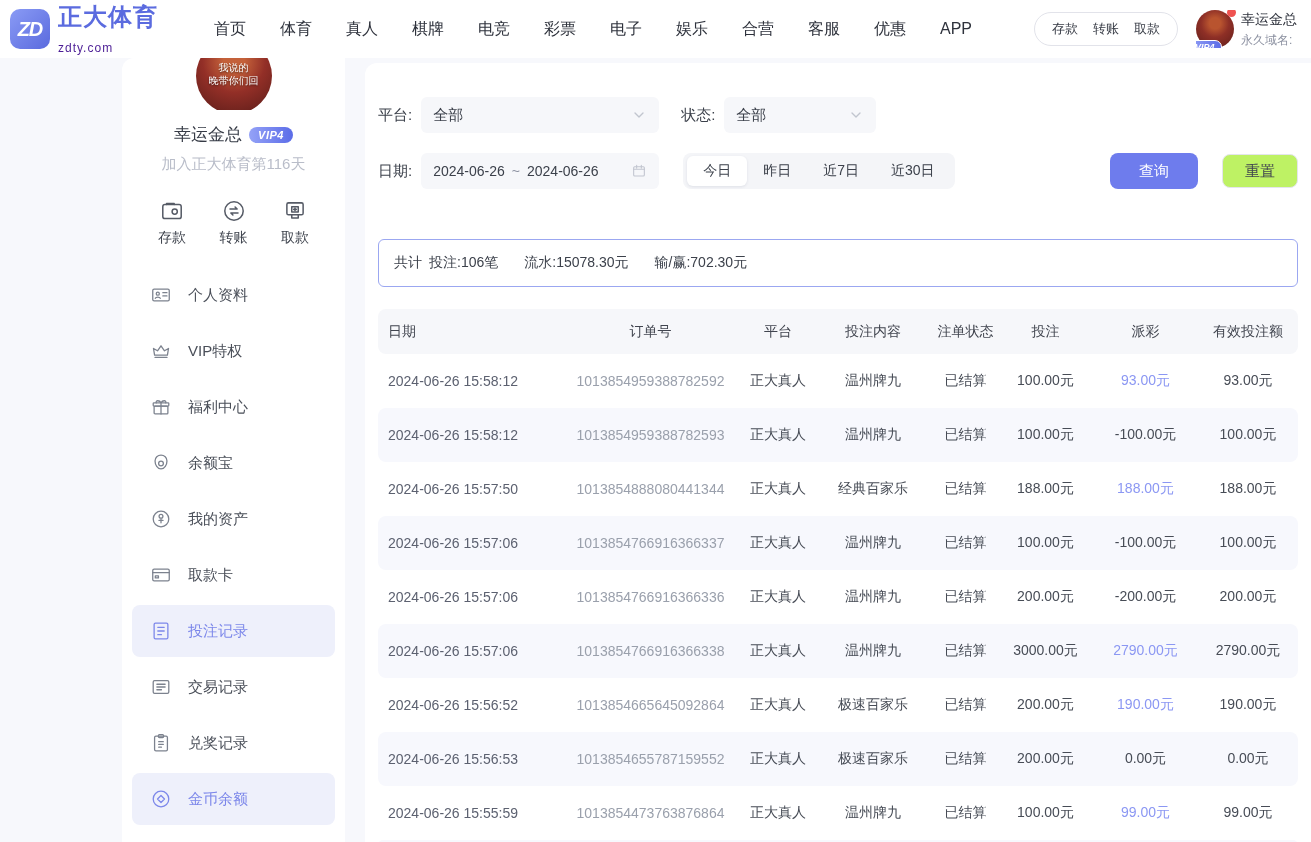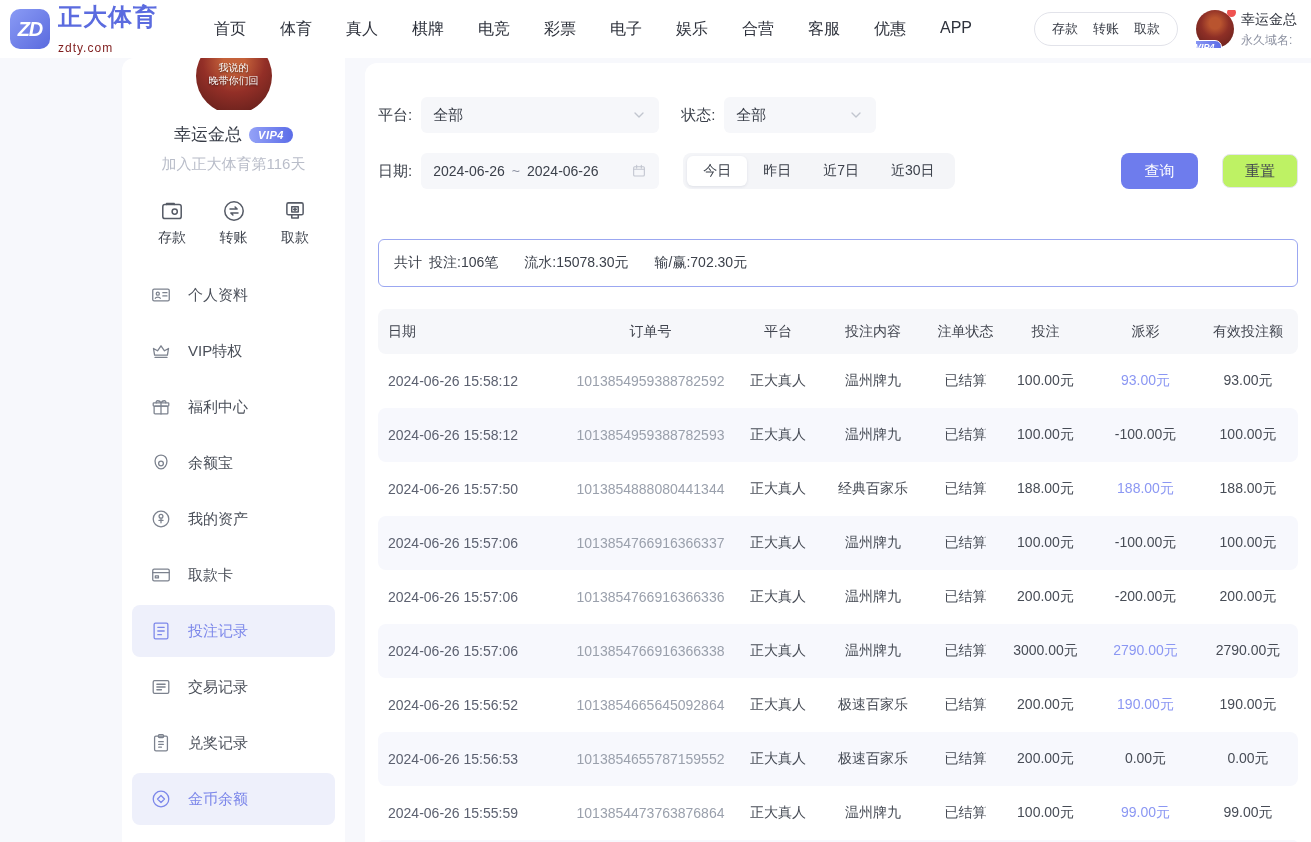--- a/index.html
+++ b/index.html
@@ -7,22 +7,22 @@
   body { font-family:"Liberation Sans", sans-serif; background:#f7f8fc; }
   .page { position:relative; width:1311px; height:842px; background:#f7f8fc; overflow:hidden; }
 
   
   .navbar { position:absolute; left:0; top:0; width:1311px; height:58px; background:#fff; display:flex; align-items:center; z-index:5; }
   .logo { display:flex; align-items:center; margin-left:10px; cursor:pointer; }
   .logo-badge { width:40px; height:40px; border-radius:10px; background:linear-gradient(135deg,#8a9bf5,#5a6ade);
     color:#fff; font-weight:bold; font-style:italic; font-size:20px; display:flex; align-items:center; justify-content:center; letter-spacing:-1px; }
   .logo-text { margin-left:8px; line-height:1.05; }
   .logo-name { color:#5b6bdf; font-size:24px; font-weight:bold; letter-spacing:1px; }
-  .logo-domain { color:#7f1d1d; font-size:12px; letter-spacing:1px;margin-top:13px; }
-  .nav { display:flex; gap:34px; margin-left:56px; }
+  .logo-domain { color:#4c1d95; font-size:12px; letter-spacing:1px;margin-top:13px; }
+  .nav { display:flex; gap:34px; margin-left:56px;align-items:center; }
   .nav-item { font-size:16px; color:#2e323c; cursor:pointer; white-space:nowrap; }
   .nav-right { position:absolute; right:0; top:0; height:58px; display:flex; align-items:center; }
   .wallet-pill { height:34px; border:1px solid #e2e3ea; border-radius:17px; display:flex; align-items:center; gap:15px; padding:0 17px; margin-right:18px; }
   .wallet-action { font-size:13px; color:#373b45; cursor:pointer; white-space:nowrap; }
   .user-chip { display:flex; align-items:flex-start; width:115px; overflow:hidden; }
   .user-avatar { position:relative; width:38px; height:38px; border-radius:50%; flex:0 0 38px;
     background:radial-gradient(circle at 50% 35%, #b9542f 0 18%, #8e2f26 45%, #5d1d1a 100%); cursor:pointer; }
   .red-dot { position:absolute; top:-2px; right:-2px; width:9px; height:9px; border-radius:50%; background:#ef5350; }
   .vip-badge-sm { position:absolute; left:-8px; bottom:-6px; background:linear-gradient(90deg,#93a1f6,#5c6ce7); color:#fff;
     font-size:9px; font-weight:bold; font-style:italic; border-radius:8px; padding:1px 6px; border:1px solid #fff; }
@@ -64,21 +64,21 @@
   .sel-platform { width:238px; }
   .sel-status { width:152px; margin-left:0; }
   .gap20 { width:22px; }
   .datebox { background:#f6f7fa; border-radius:6px; height:36px; width:238px; display:flex; align-items:center; padding:0 12px; cursor:pointer; }
   .date-text { font-size:14px; color:#3c414b; flex:1; }
   .date-sep { color:#8b90a0; padding:0 7px; }
   .segmented { display:flex; align-items:center; background:#f4f5f8; border-radius:8px; height:36px; padding:0 4px; margin-left:24px; }
   .seg-btn { font-size:14px; color:#3c414b; padding:6px 16px; border-radius:6px; cursor:pointer; white-space:nowrap; }
   .seg-btn.active { background:#fff; box-shadow:0 1px 3px rgba(40,50,90,.10); }
   .btn-group { margin-left:auto; display:flex; align-items:center; }
-  .btn-primary { width:77px; height:36px; background:#6e7ced; border:none; border-radius:8px; color:#fff; font-size:15px; cursor:pointer; font-family:inherit; }
+  .btn-primary { width:88px; height:36px; background:#6e7ced; border:none; border-radius:8px; color:#fff; font-size:15px; cursor:pointer; font-family:inherit; }
   .btn-plain { width:76px; height:34px; background:#bef264; border:1px solid #e4e5ec; border-radius:8px; color:#41454f; font-size:15px; cursor:pointer; margin-left:24px; font-family:inherit; }
 
   .summary { margin-top:50px; height:48px; border:1px solid #9ba7f1; border-radius:6px; display:flex; align-items:center; padding-left:15px; }
   .summary span { font-size:14px; color:#3c414b; }
   .summary .seg { margin-right:26px; }
   .summary .pre { margin-right:7px; }
 
   .table { margin-top:22px; }
   .t-grid { display:grid; grid-template-columns:180px 185px 70px 120px 65px 95px 105px 1fr; align-items:center; }
   .t-head { height:45px; background:#f6f7fa; border-radius:8px; }

